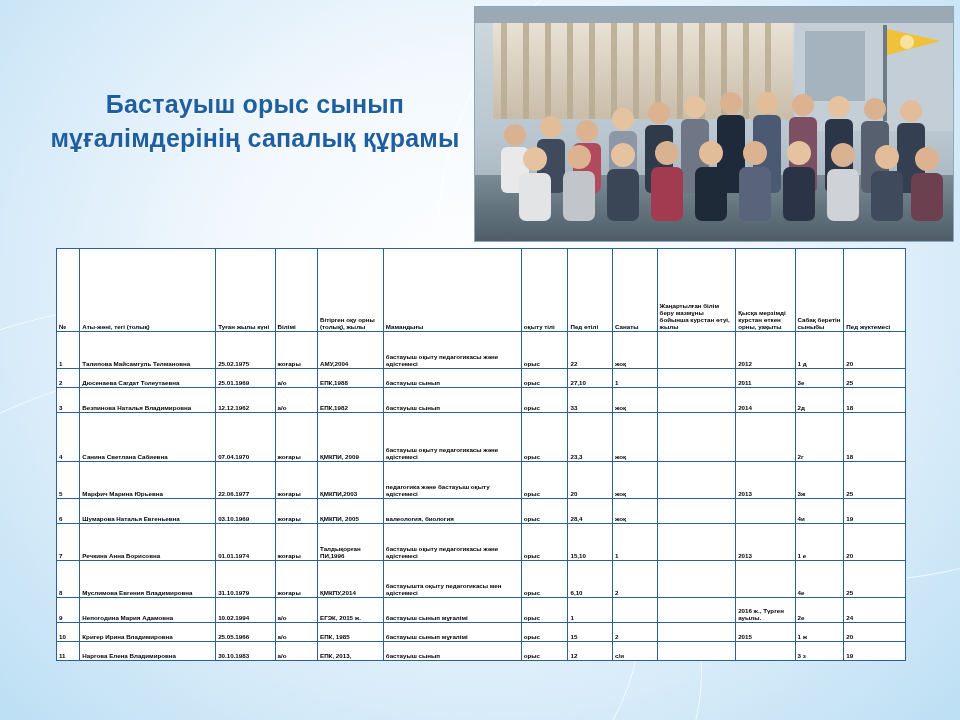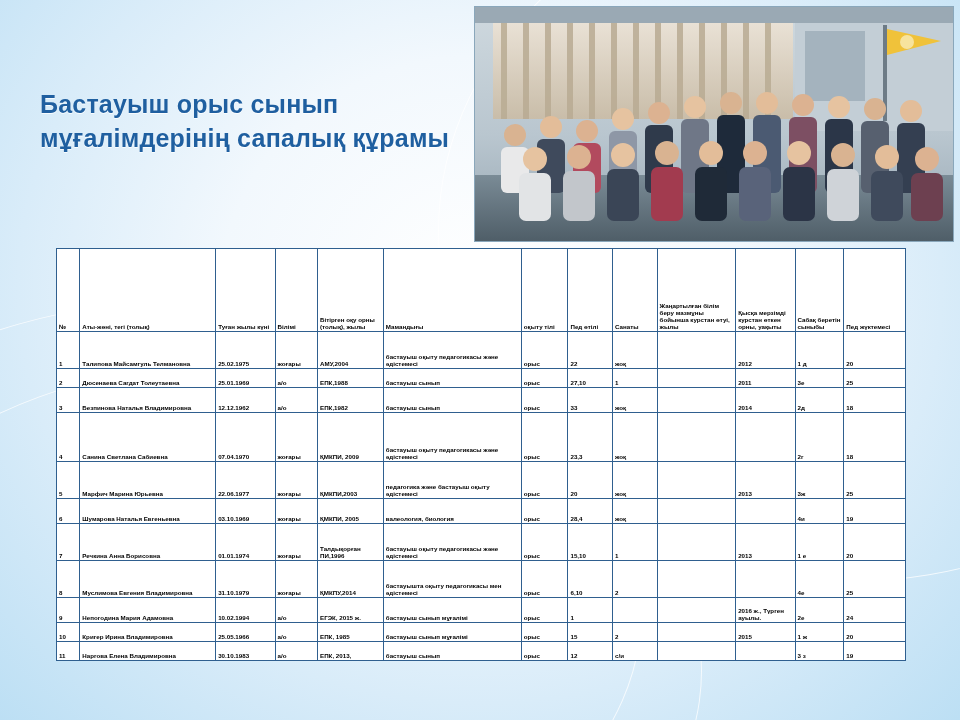--- a/index.html
+++ b/index.html
@@ -29,21 +29,21 @@
   }
   .sw1 { left: -260px; top: 300px; width: 900px; height: 620px; }
   .sw2 { left: -200px; top: 360px; width: 900px; height: 620px; }
   .sw3 { right: -300px; top: -120px; width: 820px; height: 700px; }
 
   .title {
     position: absolute;
     left: 40px;
     top: 88px;
     width: 430px;
-    text-align: left;
+    text-align: center;
     color: #1f5fa0;
     font-size: 25px;
     font-weight: bold;
     line-height: 1.35;
     letter-spacing: 0.2px;
     text-shadow: 0 1px 0 rgba(255,255,255,0.8);
   }
 
   .photo {
     position: absolute;

